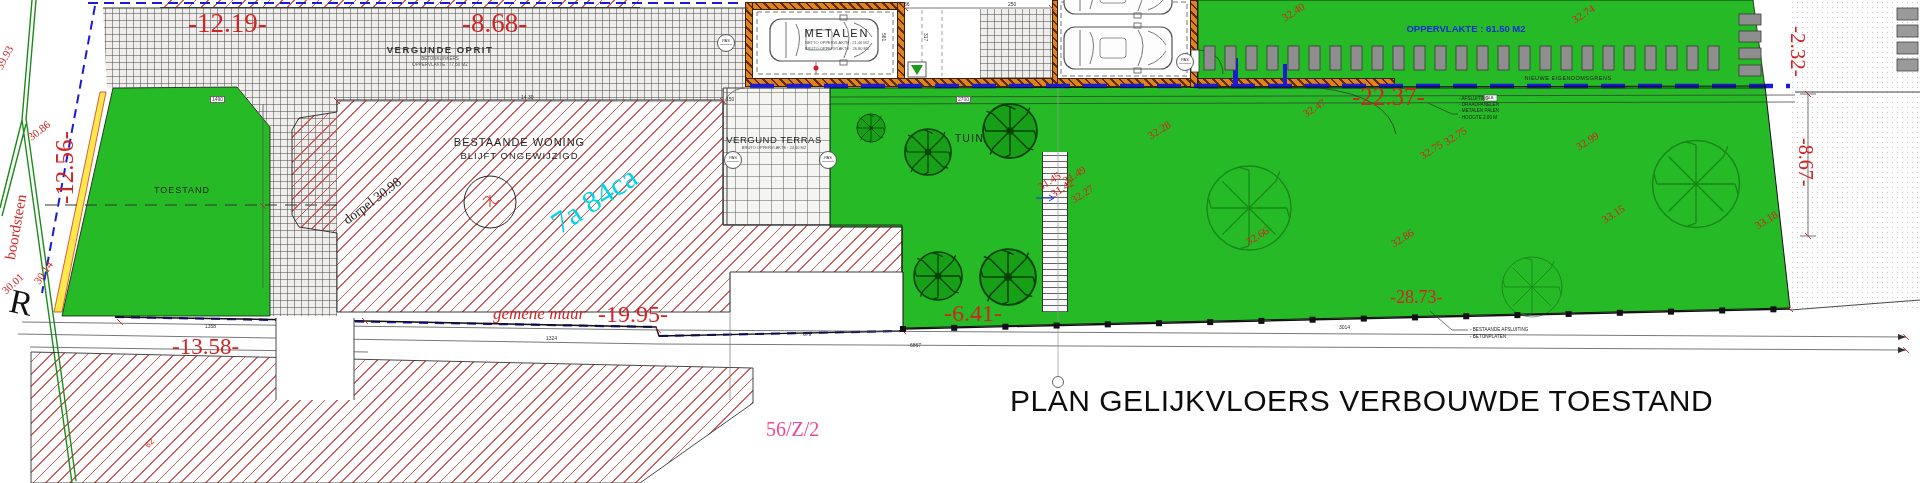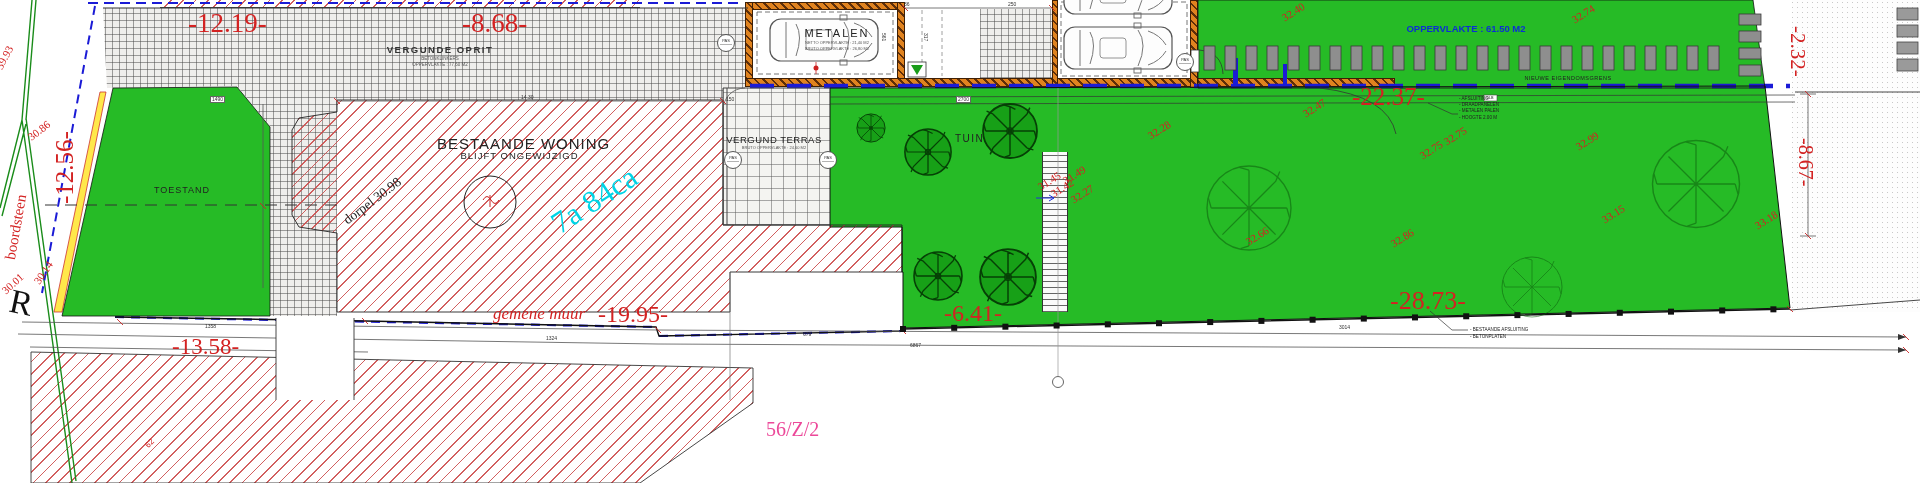--- a/index.html
+++ b/index.html
@@ -242,21 +242,21 @@
         <path d="M822,161.5 H834" stroke="#666" stroke-width="0.5"></path>
       </g>
   </svg>
 
   <div class="lbl c" style="left:360px;top:45px;width:160px;font-size:9.5px;letter-spacing:1.5px;color:#333;font-weight:bold;">VERGUNDE OPRIT</div>
   <div class="lbl c" style="left:360px;top:57px;width:160px;font-size:4.5px;color:#555;">BETONKLINKERS</div>
   <div class="lbl c" style="left:360px;top:63px;width:160px;font-size:4.5px;color:#555;">OPPERVLAKTE : 77,60 M2</div>
 
   <div class="lbl c" style="left:140px;top:186px;width:84px;font-size:9px;letter-spacing:1px;">TOESTAND</div>
 
-  <div class="lbl c" style="left:437px;top:136px;width:165px;font-size:15px;letter-spacing:1px;">BESTAANDE WONING</div>
+  <div class="lbl c" style="left:437px;top:136px;width:165px;font-size:11px;letter-spacing:1px;">BESTAANDE WONING</div>
   <div class="lbl c" style="left:437px;top:151px;width:165px;font-size:9.5px;letter-spacing:1px;">BLIJFT ONGEWIJZIGD</div>
 
   <div class="lbl" style="left:341px;top:216px;font-size:13.5px;font-family:'Liberation Serif',serif;transform:rotate(-37deg);transform-origin:0 0;">dorpel 30.98</div>
 
   <div class="lbl" style="left:545px;top:212px;font-size:31px;color:#00d4e6;font-family:'Liberation Serif',serif;transform:rotate(-33deg);transform-origin:0 0;">7a 84ca</div>
 
   <div class="lbl c" style="left:797px;top:27px;width:80px;font-size:11px;letter-spacing:2px;">METALEN</div>
   <div class="lbl c" style="left:787px;top:41px;width:100px;font-size:4px;color:#555;">NETTO OPPERVLAKTE : 21,40 M2</div>
   <div class="lbl c" style="left:787px;top:47px;width:100px;font-size:4px;color:#555;">BRUTO OPPERVLAKTE : 26,80 M2</div>
 
@@ -278,29 +278,30 @@
   <div class="lbl" style="left:1470px;top:333.5px;font-size:4.6px;">- BETONPLATEN</div>
 
   <div class="lbl" style="left:2px;top:258px;font-size:15px;color:#d32222;font-family:'Liberation Serif',serif;transform:rotate(-80deg);transform-origin:0 0;">boordsteen</div>
 
   <div class="lbl" style="left:14px;top:282px;font-size:34px;font-family:'Liberation Serif',serif;color:#111;transform:rotate(12deg);transform-origin:0 0;">R</div>
 
   <div class="lbl" style="left:144px;top:444px;font-size:8px;color:#d32222;transform:rotate(-45deg);transform-origin:0 0;">62</div>
 
   <div class="lbl" style="left:766px;top:418px;font-size:20px;color:#ec4899;font-family:'Liberation Serif',serif;">56/Z/2</div>
 
+  <div class="lbl" style="left:1010px;top:384px;font-size:30px;letter-spacing:0.5px;color:#0d0d0d;">PLAN GELIJKVLOERS VERBOUWDE TOESTAND</div>
 <div class="dim" style="left: 188px; top: 10px; font-size: 27px;">-12.19-</div>
     <div class="dim" style="left: 462px; top: 10px; font-size: 27px;">-8.68-</div>
     <div class="dim" style="left: 52px; top: 204px; font-size: 25px; transform: rotate(-90deg);">-12.56-</div>
     <div class="dim" style="left: 172px; top: 302px; font-size: 23px; margin-top: 33px;">-13.58-</div>
     <div class="dim it" style="left: 493px; top: 305px; font-size: 17px;">gemene muur</div>
     <div class="dim" style="left: 598px; top: 302px; font-size: 24px;">-19.95-</div>
     <div class="dim" style="left: 944px; top: 301px; font-size: 24px;">-6.41-</div>
     <div class="dim" style="left: 1352px; top: 84px; font-size: 25px;">-22.37-</div>
-    <div class="dim" style="left: 1390px; top: 288px; font-size: 26px;">-28.73-</div>
+    <div class="dim" style="left: 1390px; top: 288px; font-size: 18px;">-28.73-</div>
     <div class="dim" style="left: 1808px; top: 26px; font-size: 21px; transform: rotate(90deg);">-2.32-</div>
     <div class="dim" style="left: 1816px; top: 138px; font-size: 20px; transform: rotate(90deg);">-8.67-</div>
     <div class="elev" style="left: -6px; top: 66px; transform: rotate(-62deg);">39.93</div>
     <div class="elev" style="left: 26px; top: 134px; transform: rotate(-38deg);">30.86</div>
     <div class="elev" style="left: 0px; top: 288px; transform: rotate(-42deg);">30.01</div>
     <div class="elev" style="left: 32px; top: 280px; transform: rotate(-56deg);">30.14</div>
     <div class="elev" style="left: 1280px; top: 14px; transform: rotate(-32deg);">32.40</div>
     <div class="elev" style="left: 1570px; top: 16px; transform: rotate(-32deg);">32.74</div>
     <div class="elev" style="left: 1146px; top: 132px; transform: rotate(-32deg);">32.28</div>
     <div class="elev" style="left: 1301px; top: 110px; transform: rotate(-32deg);">32.47</div>

